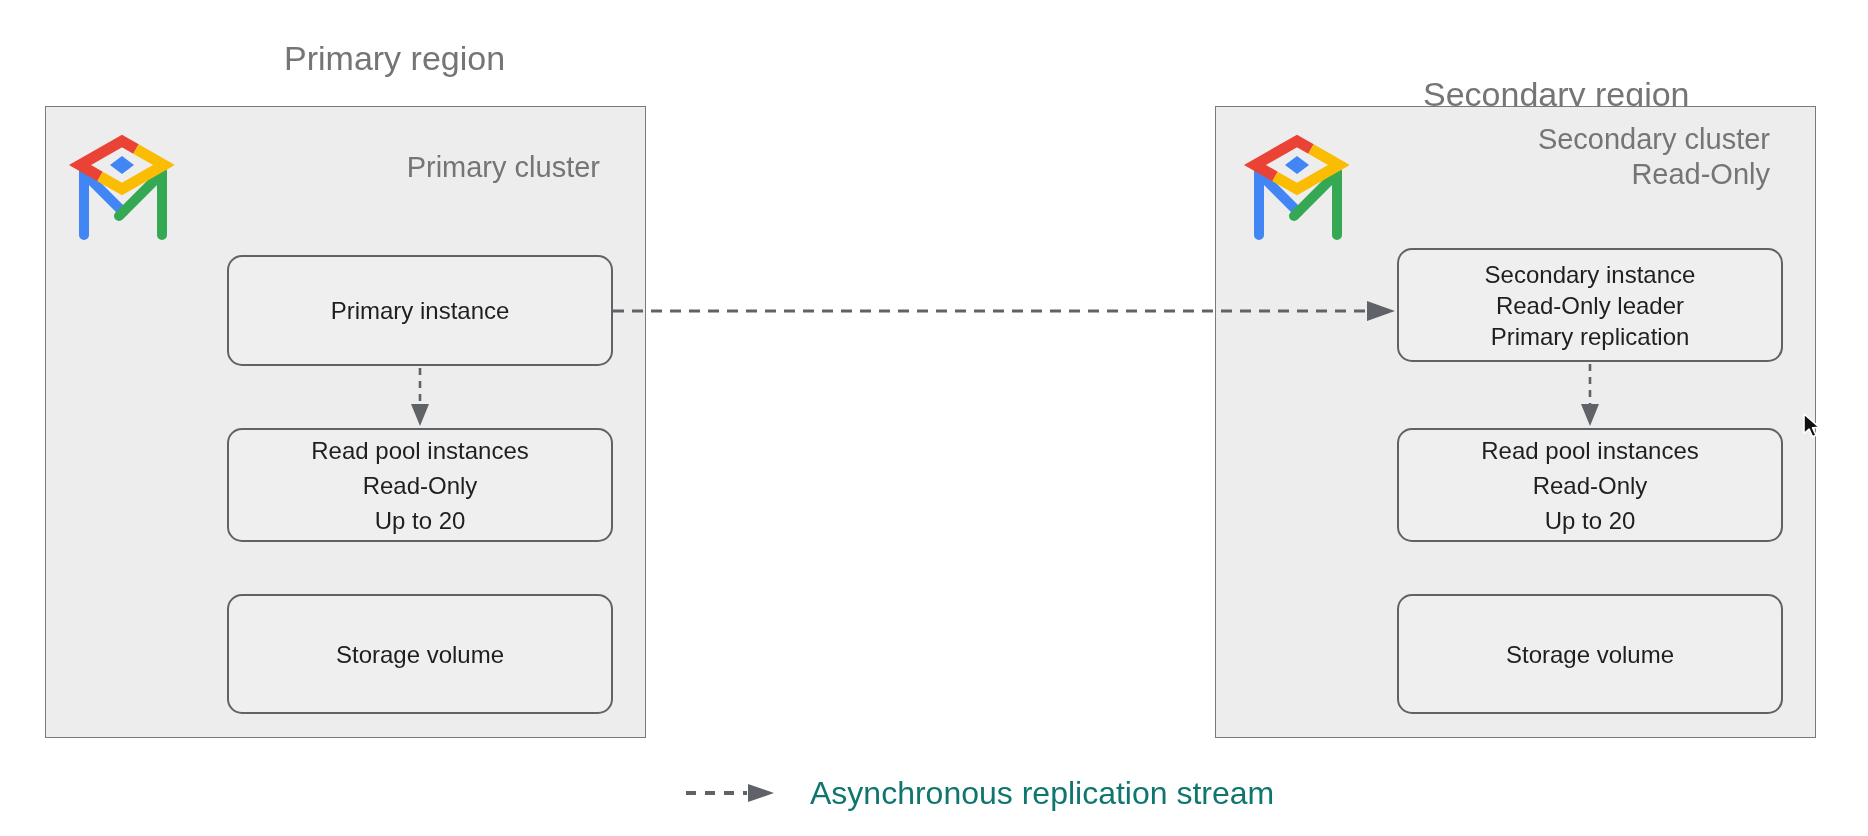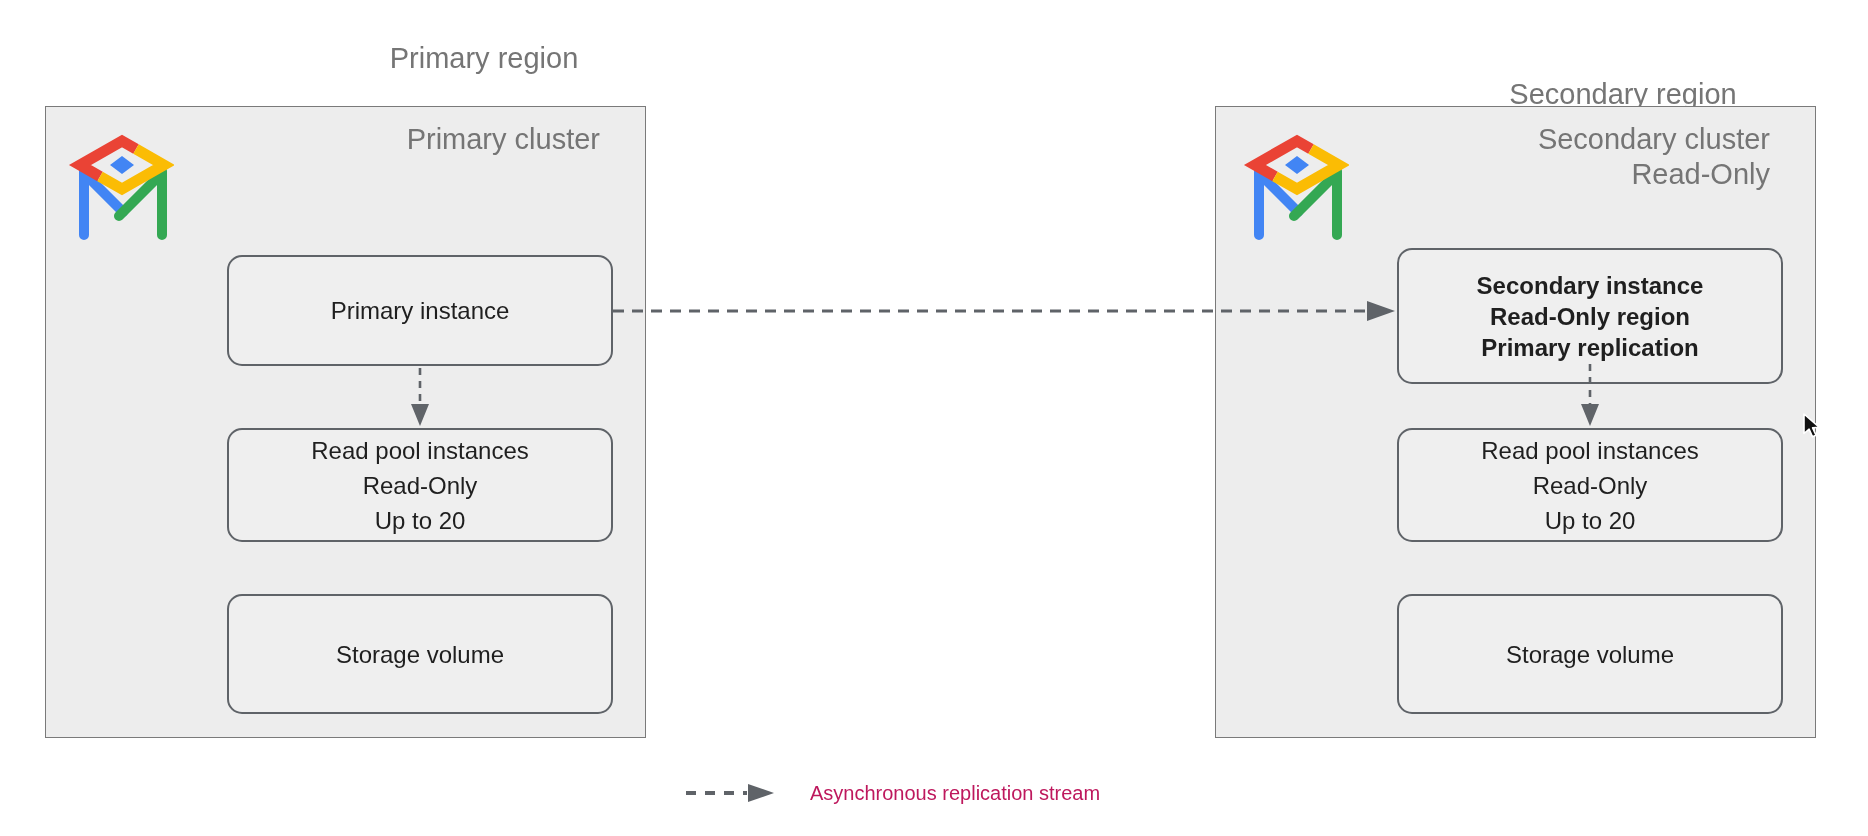--- a/index.html
+++ b/index.html
@@ -1,48 +1,48 @@
 <!DOCTYPE html>
 <html><head>
 <meta charset="utf-8">
 <style>
   html,body{margin:0;padding:0;background:#ffffff;}
   .canvas{
     position:relative;width:1868px;height:836px;background:#ffffff;overflow:hidden;
     font-family:"Liberation Sans", sans-serif;
   }
   .region-label{
-    position:absolute;width:400px;text-align:center;
-    font-size:29px;line-height:36px;color:#757575;white-space:nowrap;
+    position:absolute;width:400px;text-align:left;
+    font-size:34px;line-height:36px;color:#757575;white-space:nowrap;
   }
   .cluster-box{
     position:absolute;top:106px;width:601px;height:632px;
     background:#ededed;border:1.5px solid #7a7a7a;box-sizing:border-box;
   }
   .cluster-title{
     position:absolute;top:122px;width:300px;text-align:right;
     font-size:29px;line-height:35px;color:#757575;white-space:nowrap;
   }
   .node{
     position:absolute;width:386px;box-sizing:border-box;
     background:#efefef;border:2.5px solid #5f6368;border-radius:15px;
     display:flex;flex-direction:column;align-items:center;justify-content:center;
     font-size:24px;line-height:35px;color:#1f1f1f;text-align:center;
   }
   .node.tight{line-height:31px;}
   .node-instance-left{left:227px;top:255px;height:111px;}
   .node-readpool-left{left:227px;top:428px;height:114px;}
   .node-storage-left{left:227px;top:594px;height:120px;}
-  .node-instance-right{left:1397px;top:248px;height:136px;font-weight:bold;}
+  .node-instance-right{left:1397px;top:248px;height:114px;}
   .node-readpool-right{left:1397px;top:428px;height:114px;}
   .node-storage-right{left:1397px;top:594px;height:120px;}
   .abs{position:absolute;}
   .legend-text{
     position:absolute;left:810px;top:776px;
-    font-size:20px;line-height:34px;color:#be185d;white-space:nowrap;
+    font-size:32px;line-height:34px;color:#0f766e;white-space:nowrap;
   }
 </style>
 </head>
 <body>
 
 <div class="canvas">
 
   <div class="region-label" style="left:284px;top:40px;">Primary region</div>
   <div class="region-label" style="left:1423px;top:54px;margin-top:22px;">Secondary region</div>
 
@@ -59,21 +59,21 @@
   </svg>
 
   <svg class="abs" style="left:1237px;top:127px;" width="112" height="114" viewBox="0 0 112 114">
     <path d="M22,108 L22,44 M22,46 L61,85" stroke="#4285F4" stroke-width="10" fill="none" stroke-linecap="round"></path>
     <path d="M100,108 L100,44 M100,46 L57,89" stroke="#34A853" stroke-width="10" fill="none" stroke-linecap="round"></path>
     <path d="M38,49.5 L18,38 L60,14 L74,22" stroke="#EA4335" stroke-width="11" fill="none" stroke-linecap="butt" stroke-linejoin="miter"></path>
     <path d="M74,22 L102,38 L60,62 L38,49.5" stroke="#FBBC04" stroke-width="11" fill="none" stroke-linecap="butt" stroke-linejoin="miter"></path>
     <polygon points="60,29 72,38 60,47 48,38" fill="#4285F4"></polygon>
   </svg>
 
-  <div class="cluster-title" style="left:300px;">
+  <div class="cluster-title" style="left:300px;margin-top:28px;">
     <div>Primary cluster</div>
   </div>
   <div class="cluster-title" style="left:1470px;text-align:right;">
     <div>Secondary cluster</div>
     <div>Read-Only</div>
   </div>
 
   <div class="node node-instance-left">
     <div>Primary instance</div>
   </div>
@@ -81,21 +81,21 @@
     <div>Read pool instances</div>
     <div>Read-Only</div>
     <div>Up to 20</div>
   </div>
   <div class="node node-storage-left">
     <div>Storage volume</div>
   </div>
 
   <div class="node tight node-instance-right">
     <div>Secondary instance</div>
-    <div>Read-Only region</div>
+    <div>Read-Only leader</div>
     <div>Primary replication</div>
   </div>
   <div class="node node-readpool-right">
     <div>Read pool instances</div>
     <div>Read-Only</div>
     <div>Up to 20</div>
   </div>
   <div class="node node-storage-right">
     <div>Storage volume</div>
   </div>

